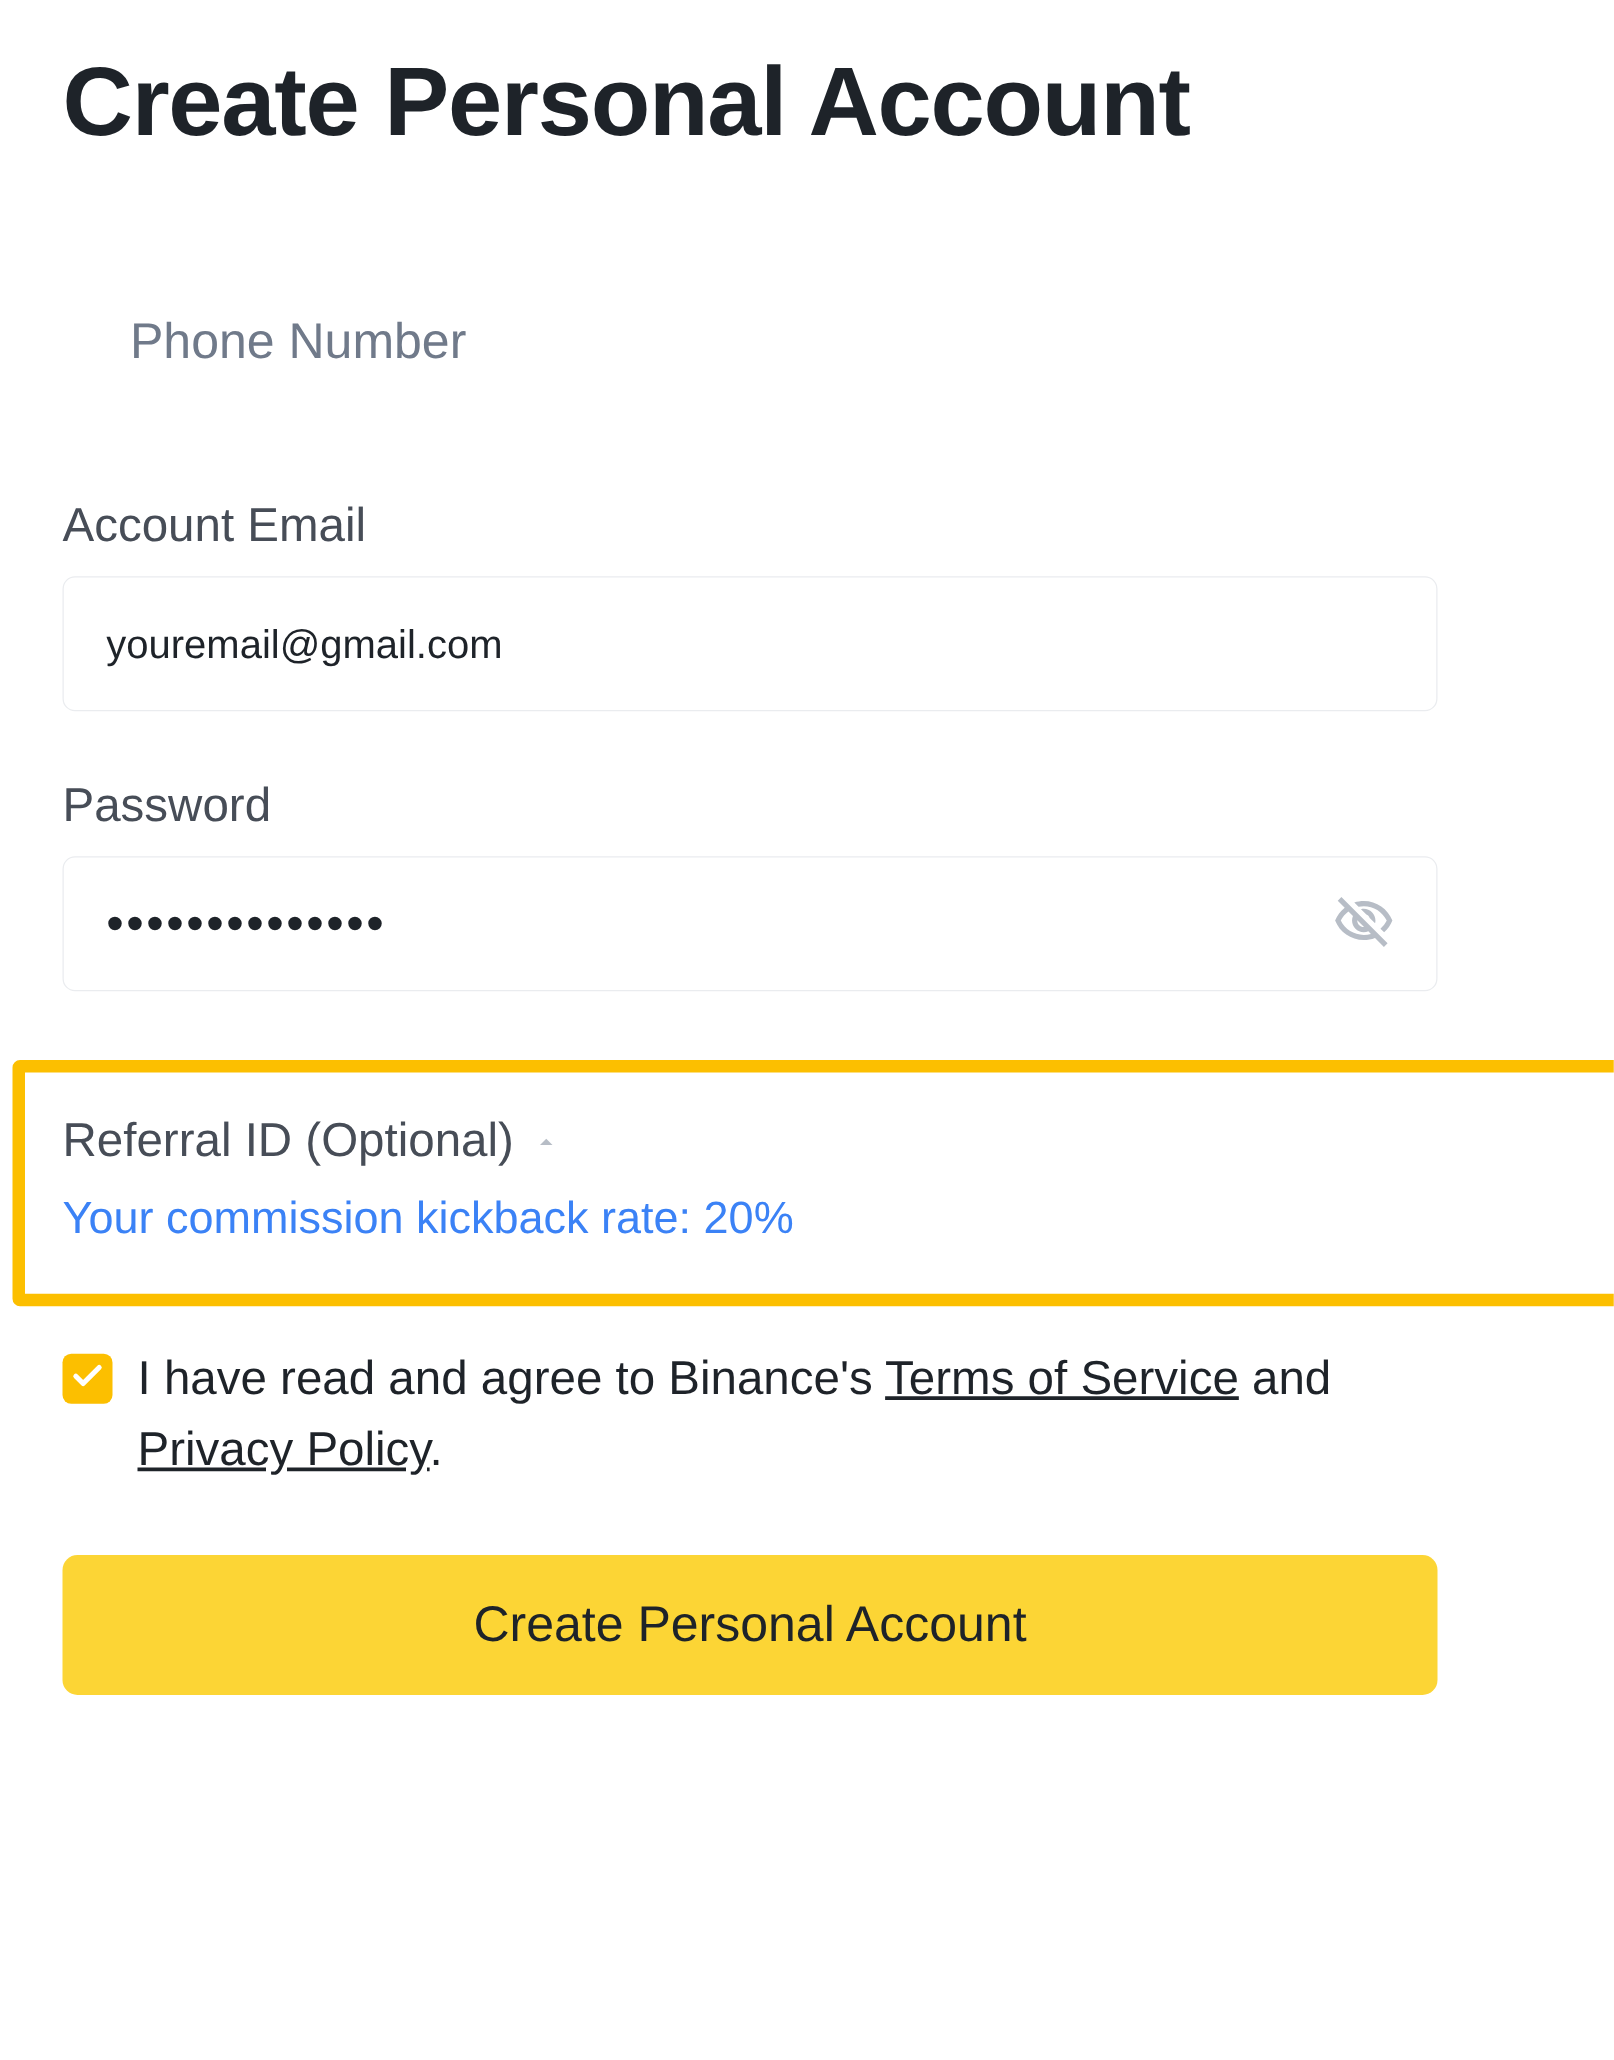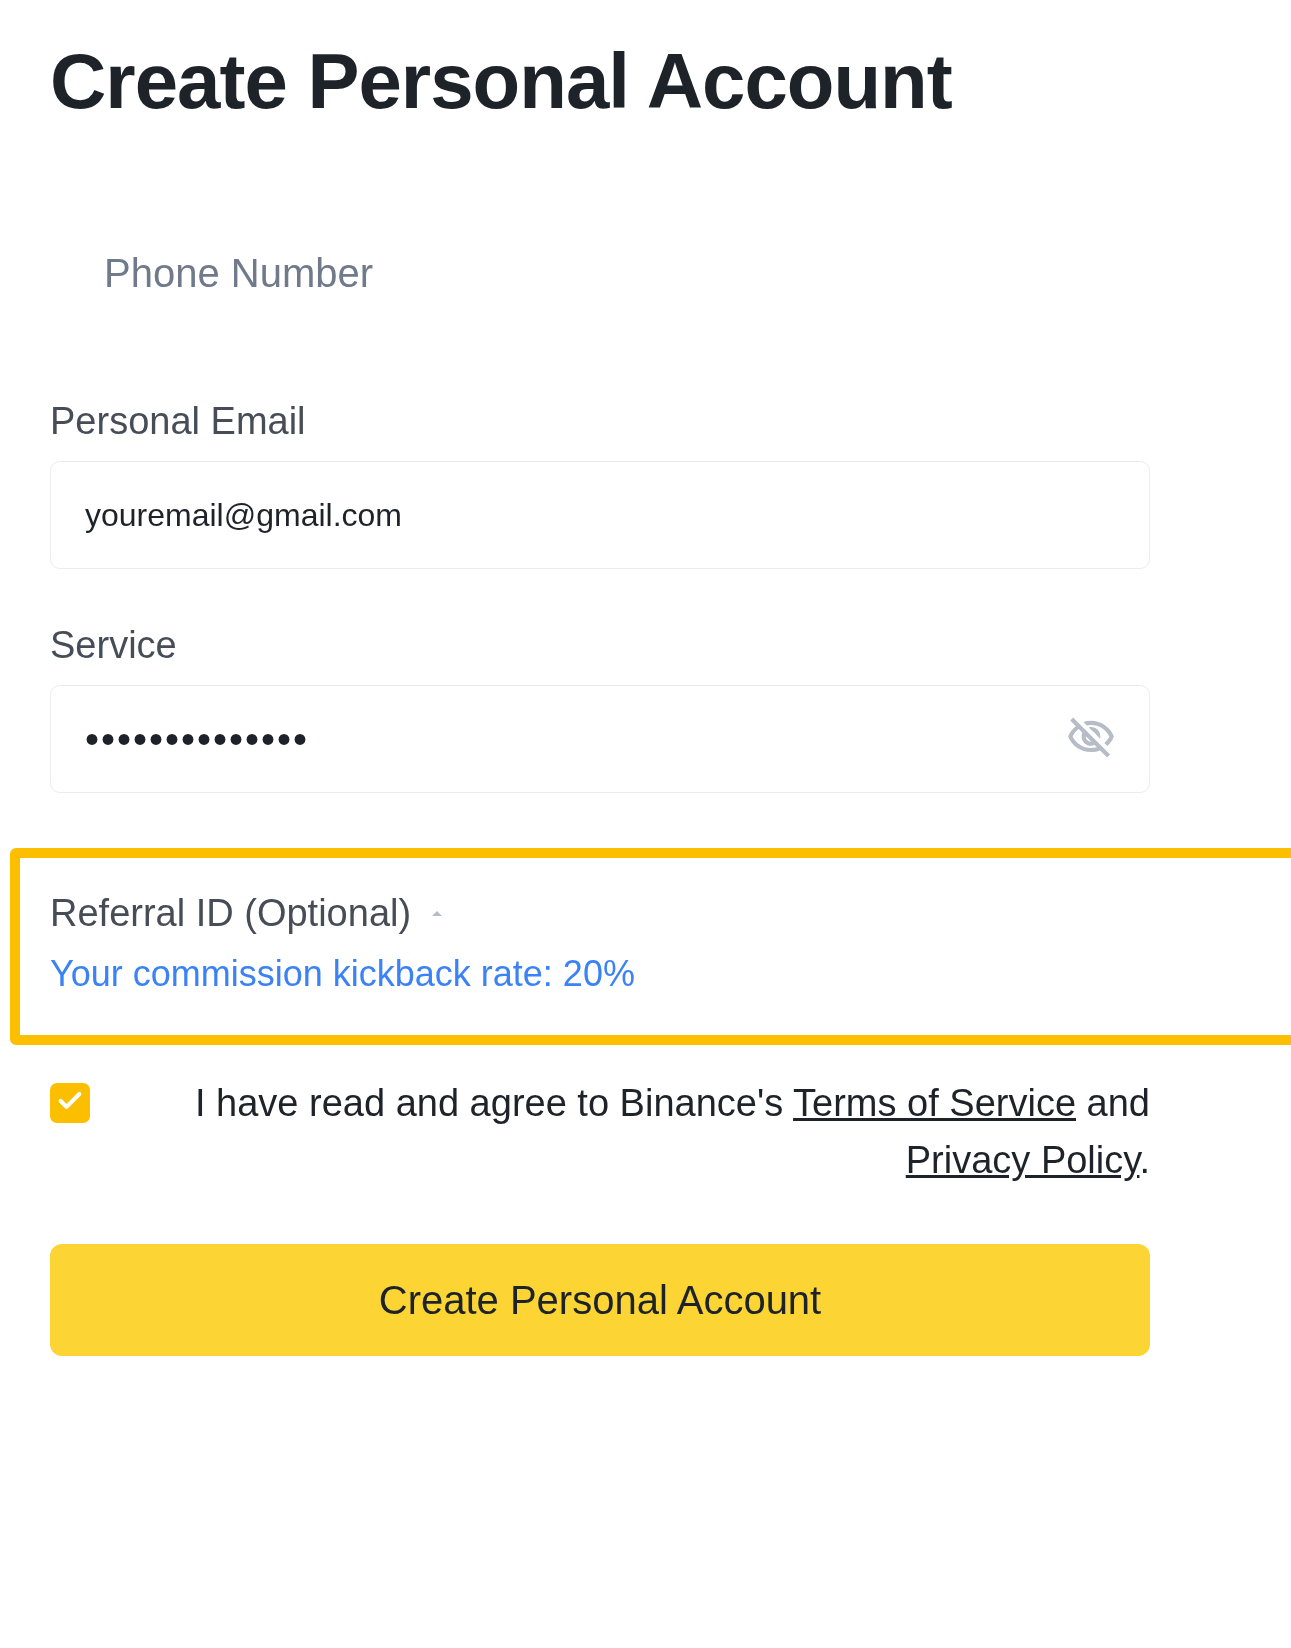--- a/index.html
+++ b/index.html
@@ -95,21 +95,20 @@
   }
   .helper-text {
     font-size: 36px;
     color: #3b82f6;
   }
   .agree-row {
     display: flex;
     align-items: flex-start;
     gap: 20px;
     margin-bottom: 55px;
-    text-align: right;
   }
   .checkbox {
     width: 40px;
     height: 40px;
     border-radius: 7px;
     background: #FCBF00;
     display: flex;
     align-items: center;
     justify-content: center;
     flex: 0 0 40px;
@@ -144,26 +143,26 @@
 <div class="page">
   <h1 class="title">Create Personal Account</h1>
 
   <div class="form-area">
 
     <div class="tabs">
       <button class="tab">Phone Number</button>
     </div>
 
     <div class="field-group">
-      <div class="field-label">Personal Email</div>
+      <div class="field-label">Account Email</div>
       <input type="text" class="text-input" value="youremail@gmail.com" style="">
     </div>
 
     <div class="field-group">
-      <div class="field-label">Service</div>
+      <div class="field-label">Password</div>
       <div class="input-wrap">
         <input type="text" class="text-input pw" value="••••••••••••••" style="">
         <button class="eye-btn">
           <span>
             <svg width="50" height="50" viewBox="0 0 24 24" fill="currentColor">
               <path d="M12 6c3.79 0 7.17 2.13 8.82 5.5-.59 1.22-1.42 2.27-2.41 3.12l1.41 1.41c1.39-1.23 2.49-2.77 3.18-4.53C21.27 7.11 17 4 12 4c-1.27 0-2.49.2-3.64.57l1.65 1.65C10.66 6.09 11.32 6 12 6zm-1.07 1.14L13 9.21c.57.25 1.03.71 1.28 1.28l2.07 2.07c.08-.34.14-.7.14-1.07C16.5 9.01 14.48 7 12 7c-.37 0-.72.05-1.07.14zM2.01 3.87l2.68 2.68C3.06 7.83 1.77 9.53 1 11.5 2.73 15.89 7 19 12 19c1.52 0 2.98-.29 4.32-.82l3.42 3.42 1.41-1.41L3.42 2.45 2.01 3.87zm7.5 7.5l2.61 2.61c-.04.01-.08.02-.12.02-1.38 0-2.5-1.12-2.5-2.5 0-.05.01-.08.01-.13zm-3.4-3.4l1.75 1.75c-.23.55-.36 1.15-.36 1.78 0 2.48 2.02 4.5 4.5 4.5.63 0 1.23-.13 1.77-.36l.98.98c-.88.24-1.8.38-2.75.38-3.79 0-7.17-2.13-8.82-5.5.7-1.43 1.72-2.61 2.93-3.53z"></path>
             </svg>
           </span>
         </button>
       </div>

